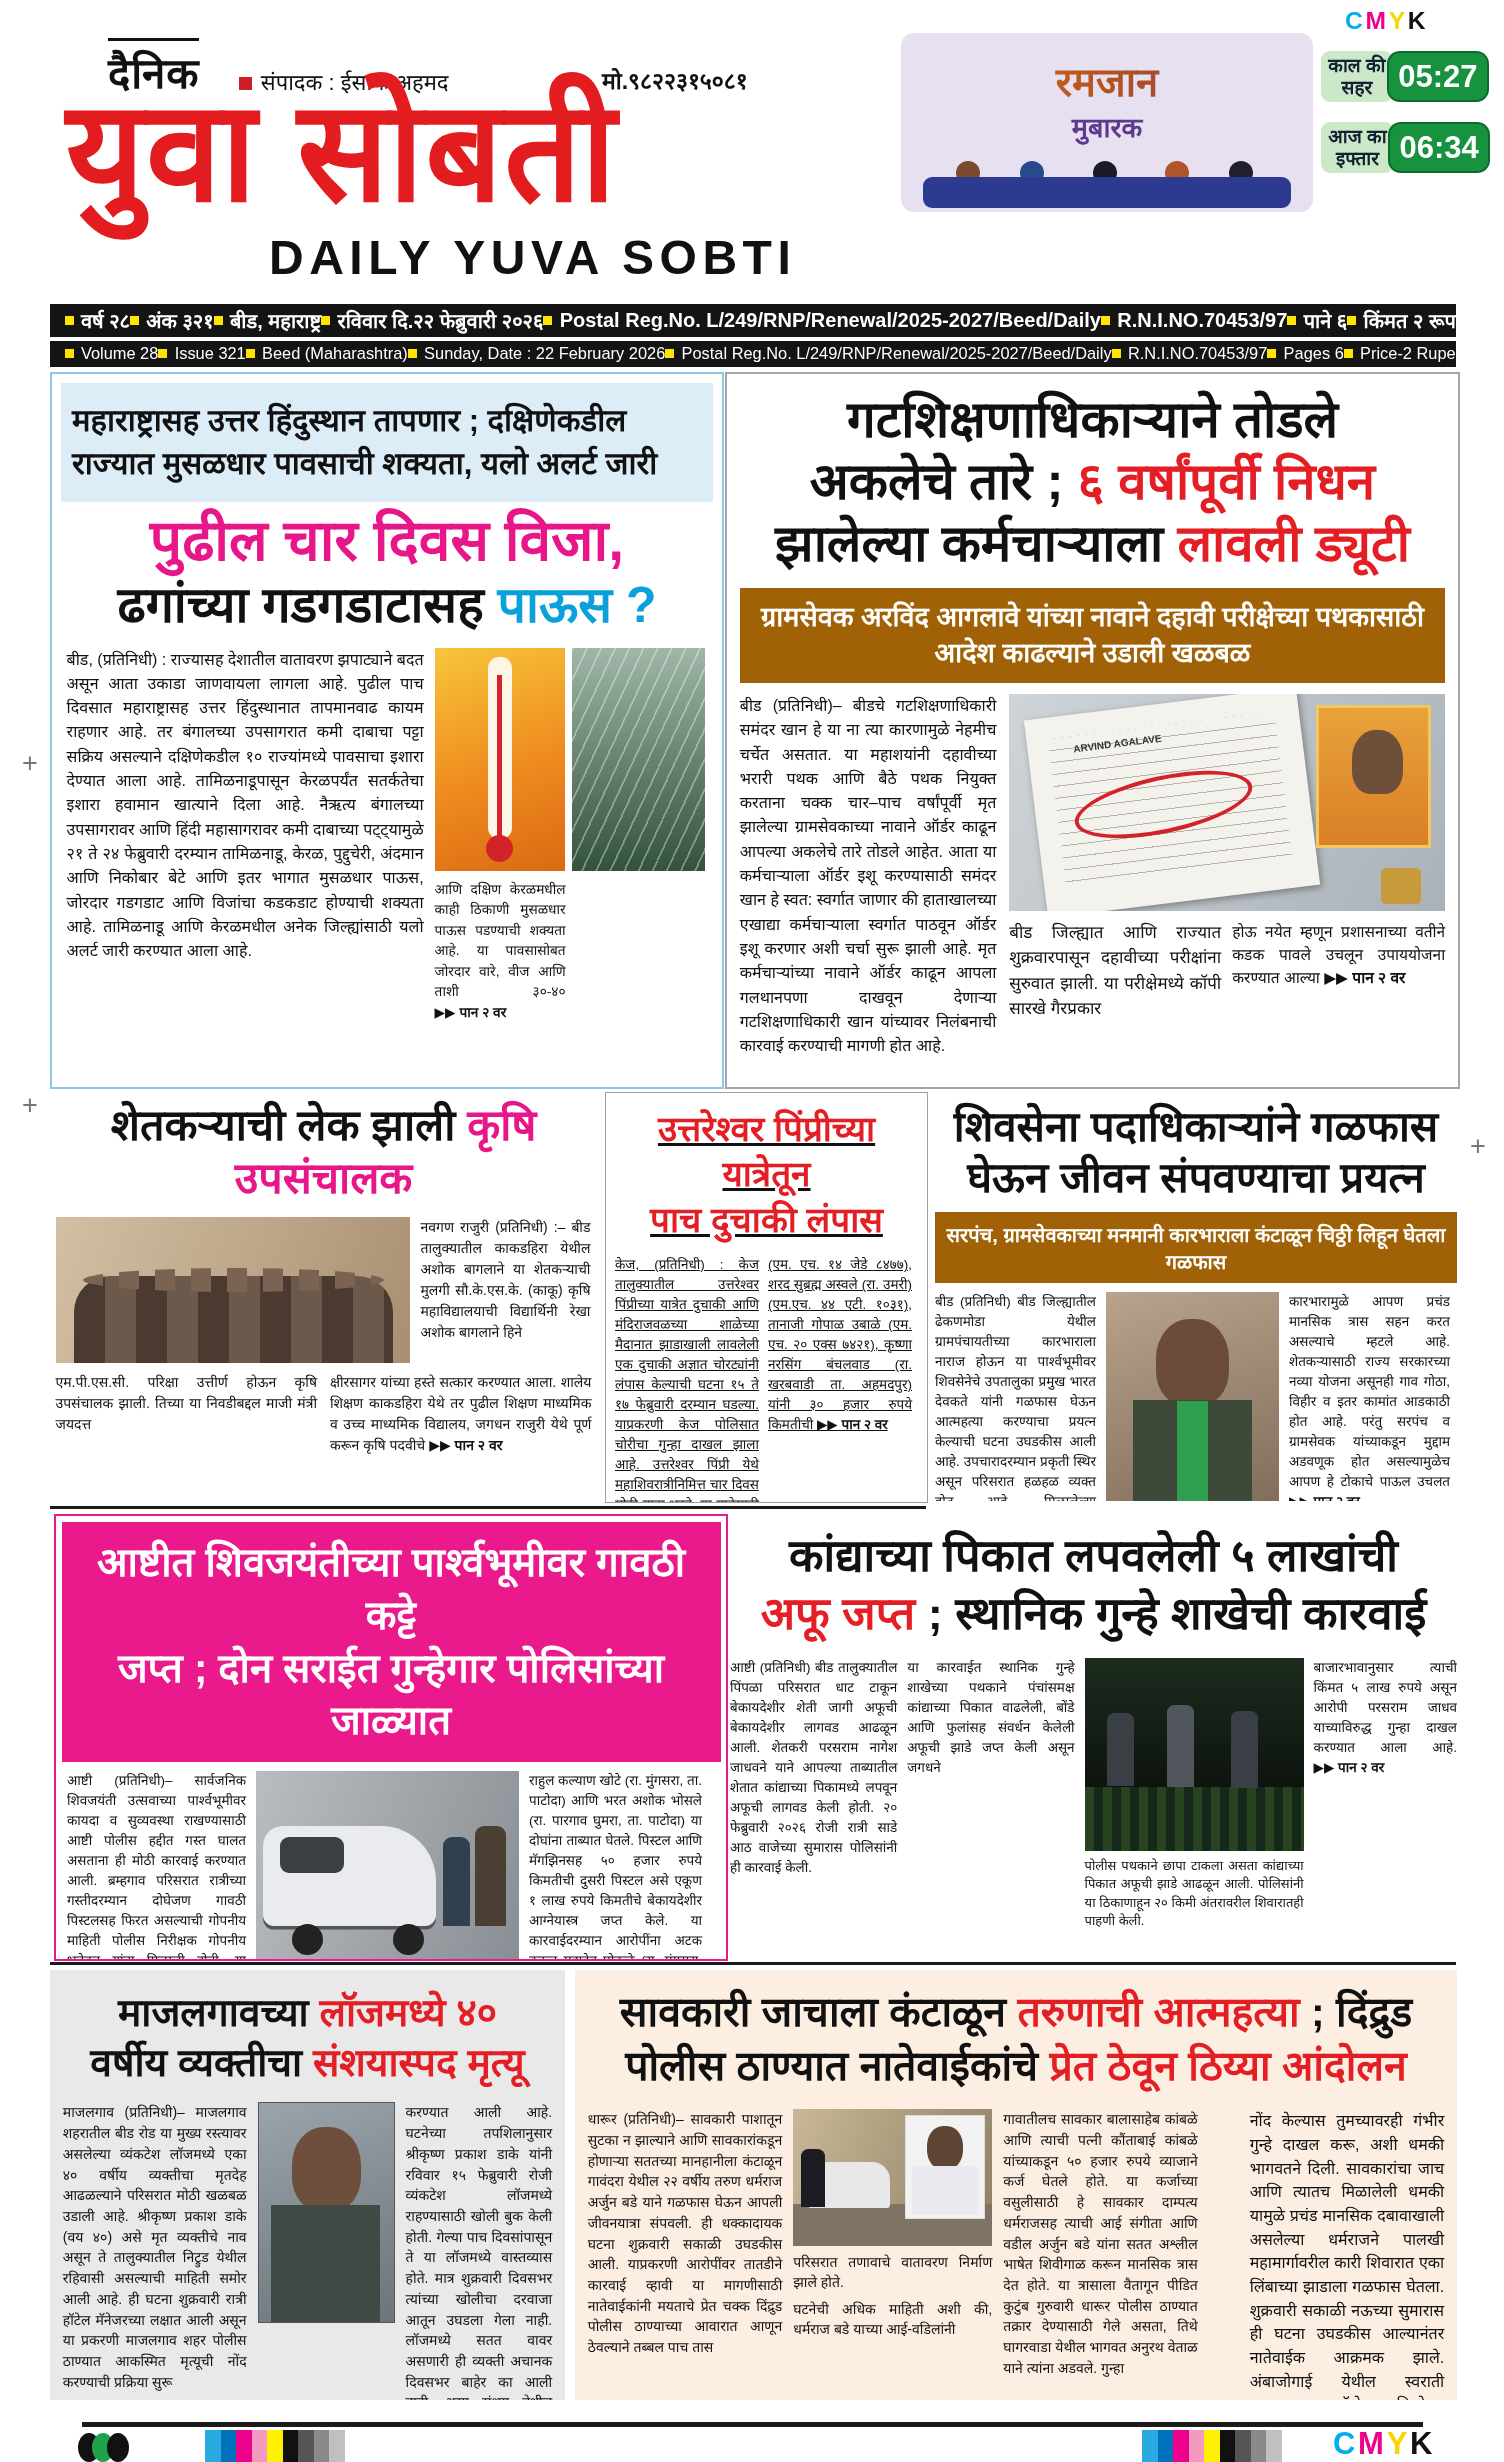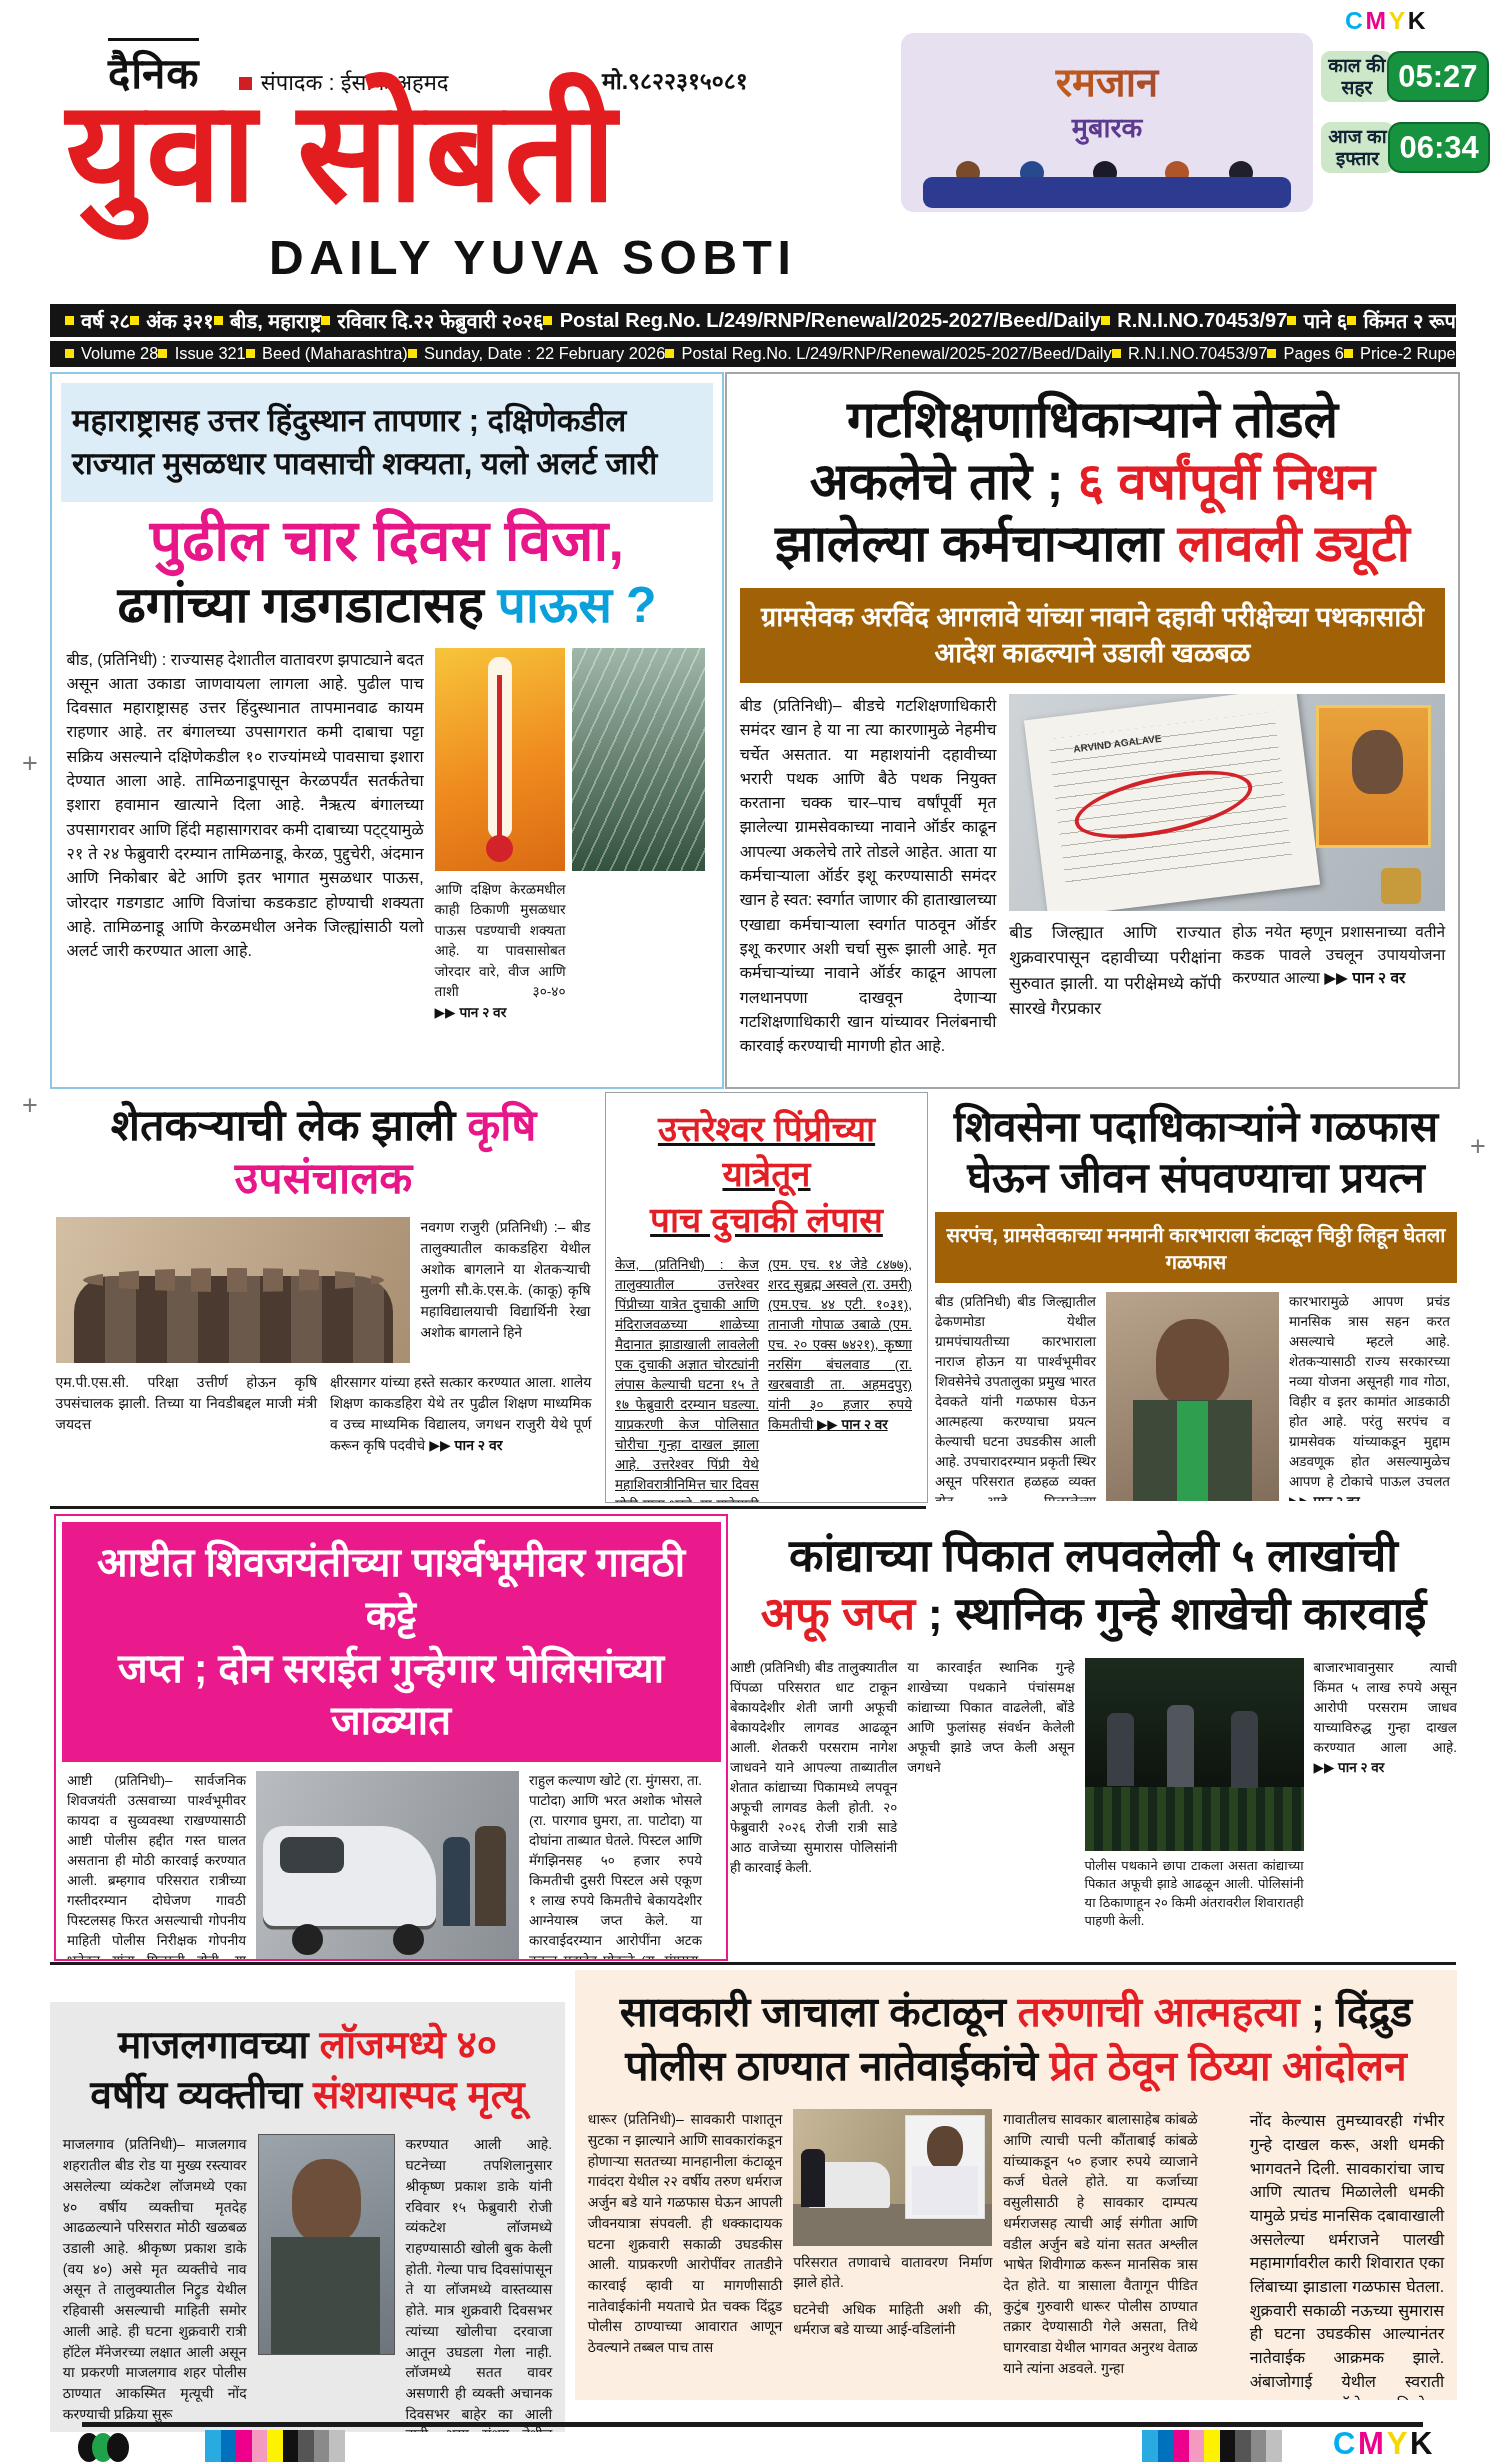--- a/index.html
+++ b/index.html
@@ -307,21 +307,21 @@
         <div class="jcol" style="font-size:13px;line-height:1.42;margin-top:5.5px;">पोलीस पथकाने छापा टाकला असता कांद्याच्या पिकात अफूची झाडे आढळून आली. पोलिसांनी या ठिकाणाहून २० किमी अंतरावरील शिवारातही पाहणी केली.</div>
       </div>
       <div class="jcol" style="width:144px;font-size:13.5px;line-height:1.48;">
         <span>बाजारभावानुसार त्याची किंमत ५ लाख रुपये असून आरोपी परसराम जाधव याच्याविरुद्ध गुन्हा दाखल करण्यात आला आहे.</span> <span class="cont">▶▶ पान २ वर</span>
       </div>
     </div>
   </div>
 
   <div class="rule" style="left:50px;top:1962px;width:1406px;height:2.7px;"></div>
 
-  <div class="box" style="left:50px;top:1970px;width:515px;height:430px;background:#e9e9e9;margin-top:32px;">
+  <div class="box" style="left:50px;top:1970px;width:515px;height:430px;background:#e9e9e9;">
     <div class="headline-mix" style="font-size:39px;margin-top:18px;line-height:1.28;">
       <span>माजलगावच्या </span><span class="red">लॉजमध्ये ४०</span><br>
       <span>वर्षीय व्यक्तीचा </span><span class="red">संशयास्पद मृत्यू</span>
     </div>
     <div style="display:flex;gap:11px;margin:14.6px 12.8px 0;">
       <div class="jcol" style="width:188px;font-size:14px;line-height:1.48;">माजलगाव (प्रतिनिधी)– माजलगाव शहरातील बीड रोड या मुख्य रस्त्यावर असलेल्या व्यंकटेश लॉजमध्ये एका ४० वर्षीय व्यक्तीचा मृतदेह आढळल्याने परिसरात मोठी खळबळ उडाली आहे. श्रीकृष्ण प्रकाश डाके (वय ४०) असे मृत व्यक्तीचे नाव असून ते तालुक्यातील निट्रुड येथील रहिवासी असल्याची माहिती समोर आली आहे. ही घटना शुक्रवारी रात्री हॉटेल मॅनेजरच्या लक्षात आली असून या प्रकरणी माजलगाव शहर पोलीस ठाण्यात आकस्मित मृत्यूची नोंद करण्याची प्रक्रिया सुरू</div>
       <div class="ph" style="width:135px;height:219px;border:1.8px solid #555;background:linear-gradient(160deg,#9aa4aa,#6d747b);">
         <div style="position:absolute;left:33px;top:24px;width:69px;height:84px;border-radius:45% 45% 40% 40%;background:#6e4f3b;"></div>
         <div style="position:absolute;left:12.8px;top:102px;width:109px;height:117px;background:#3f4a44;"></div>
       </div>

